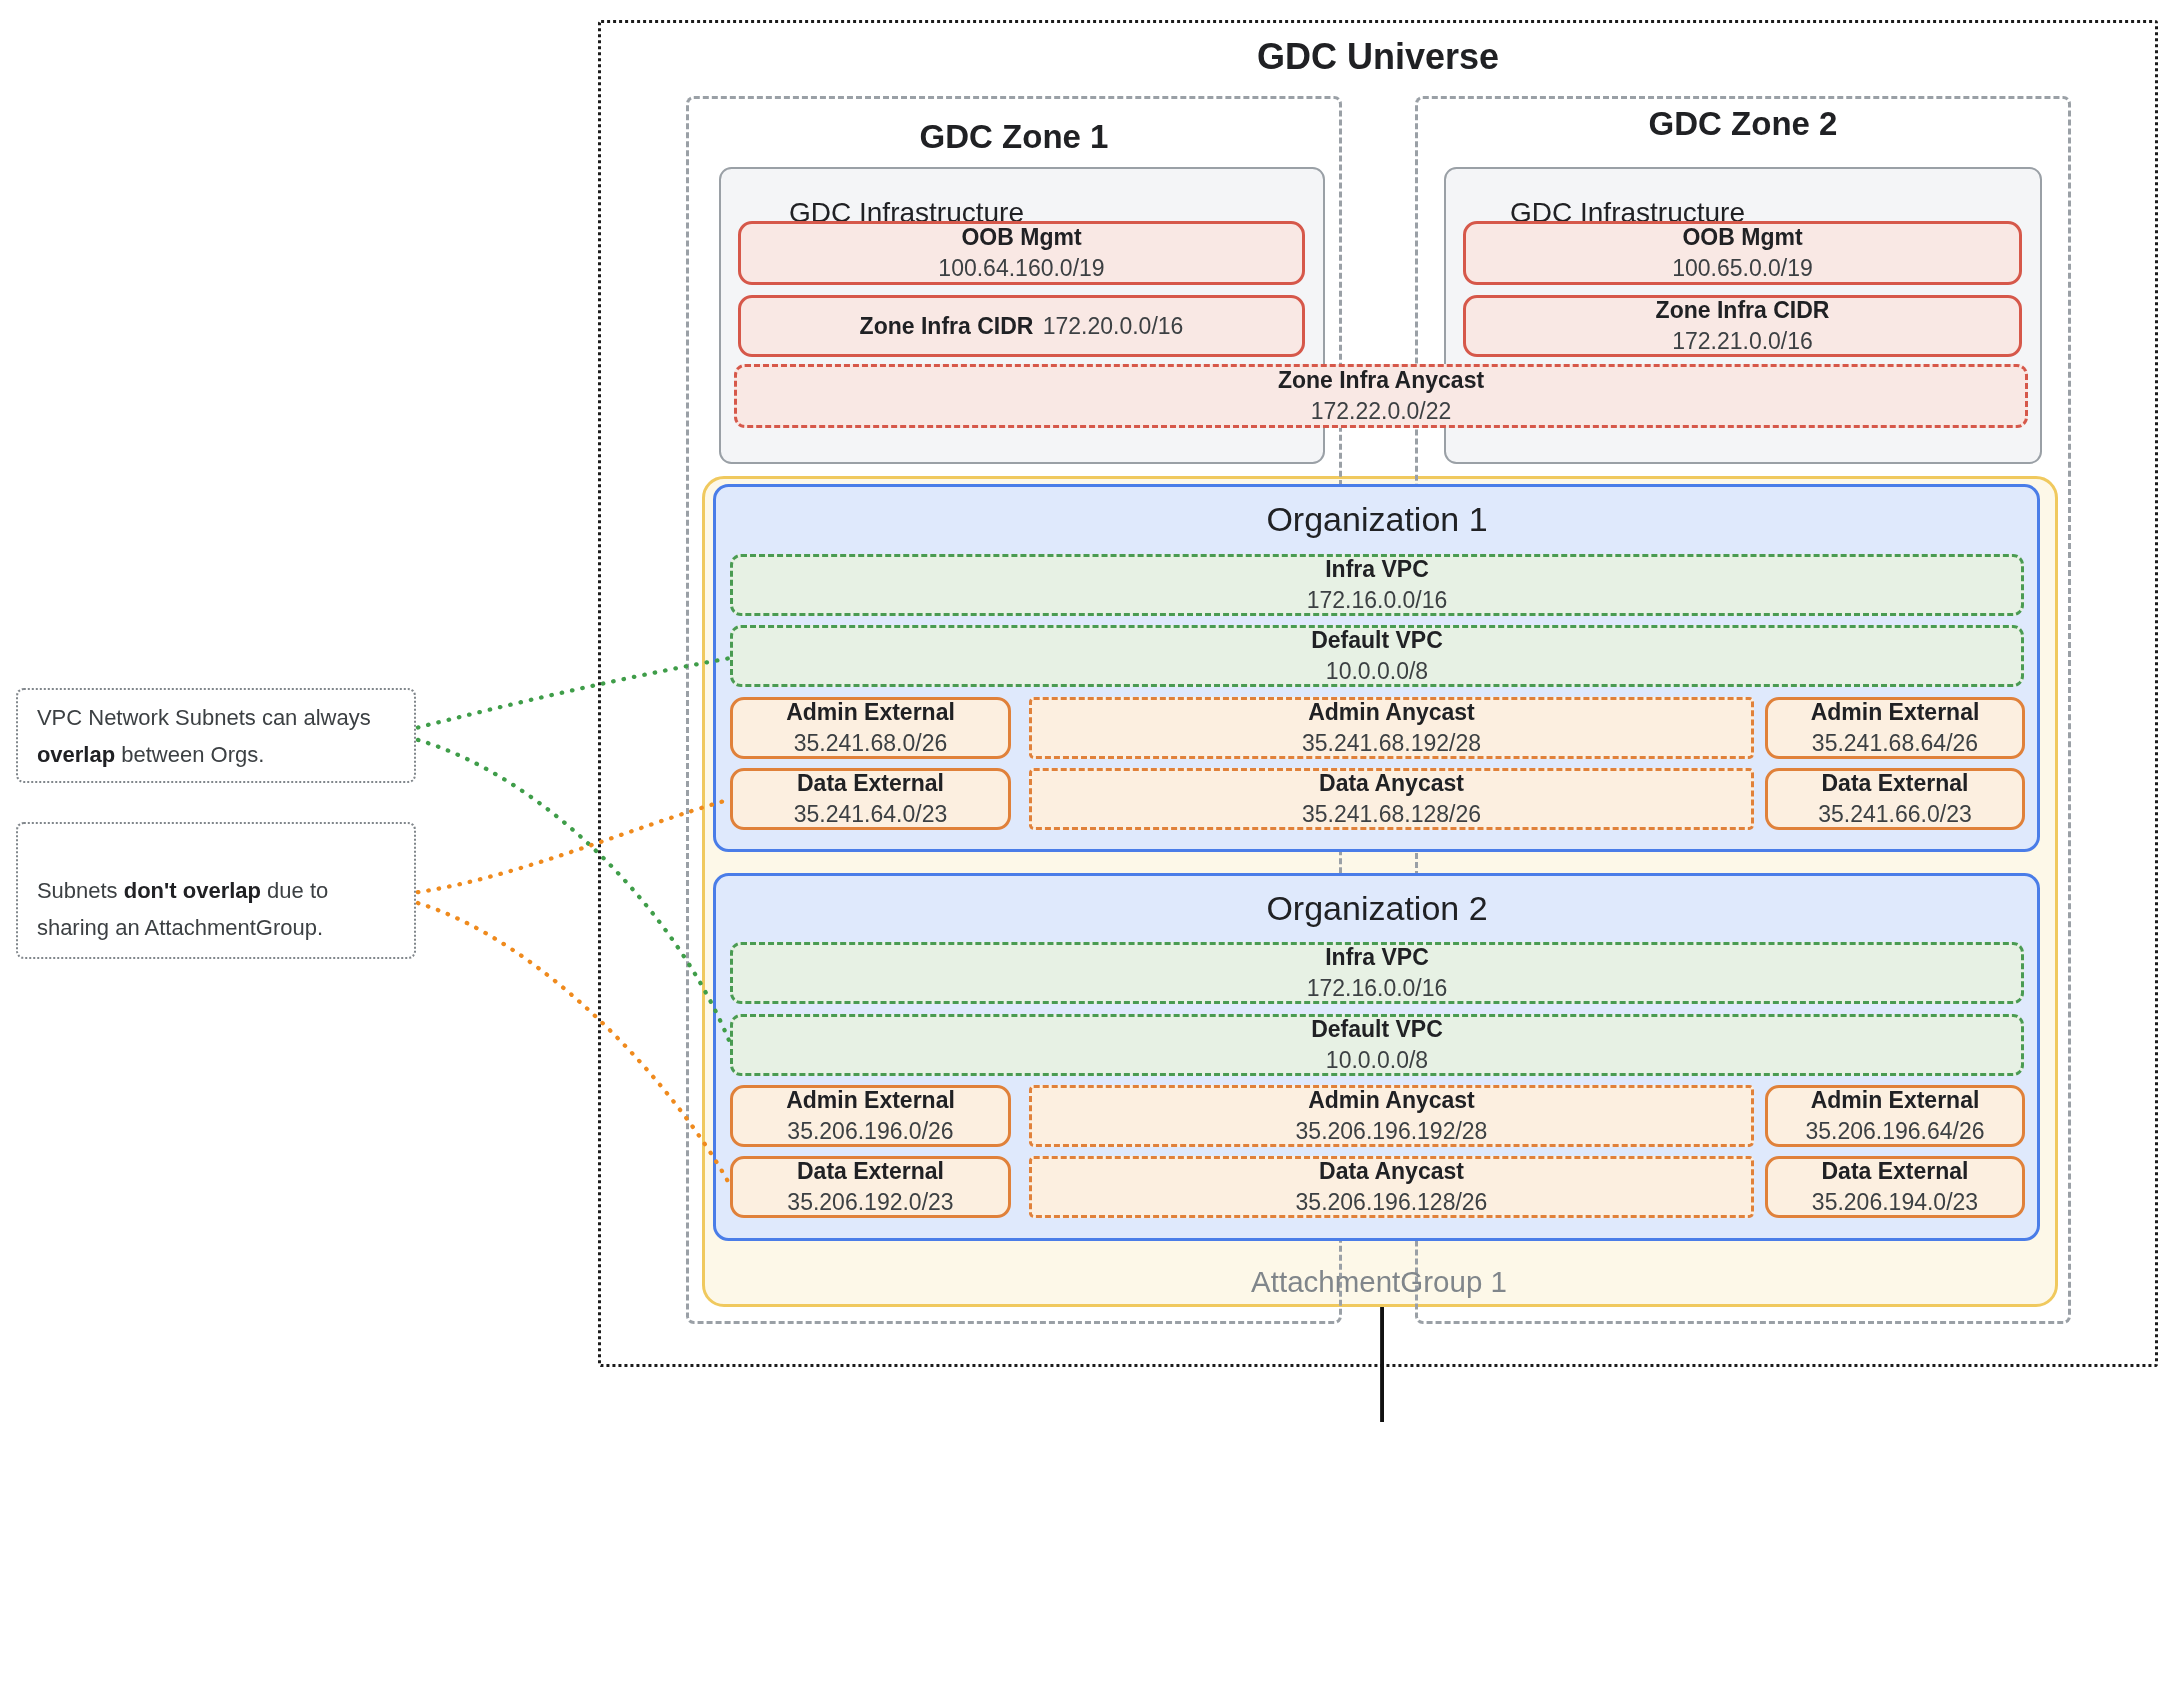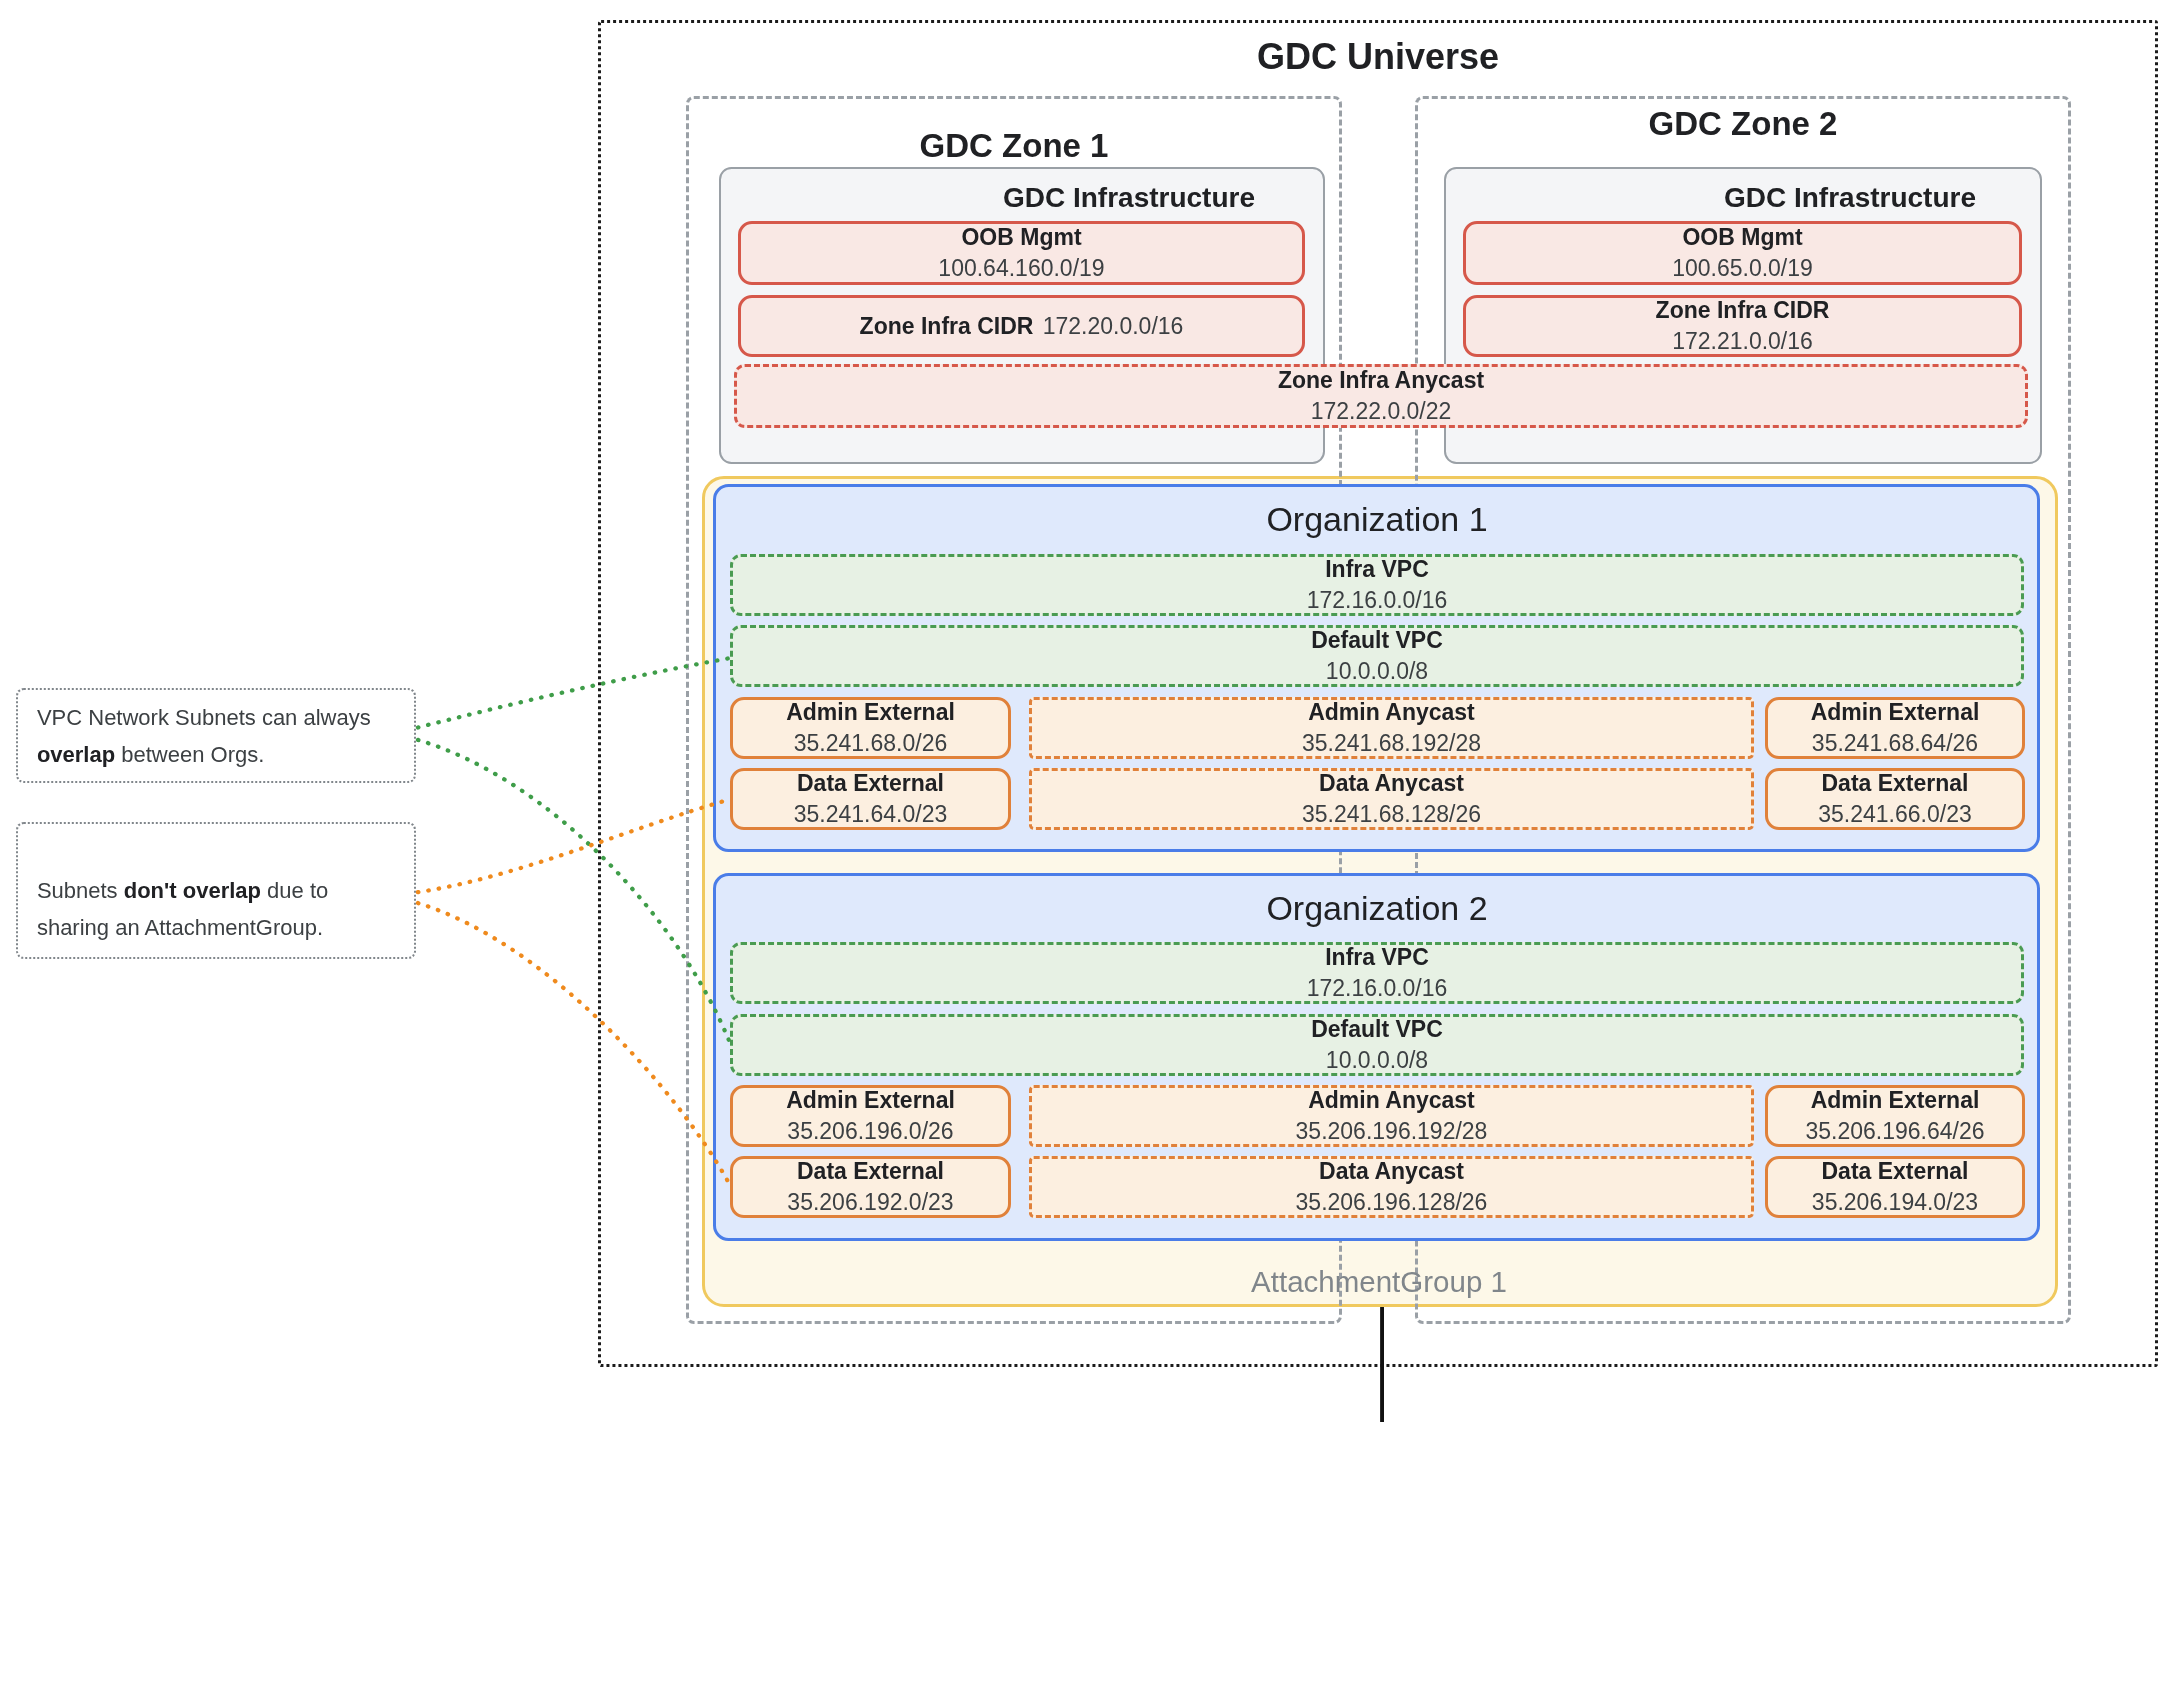--- a/index.html
+++ b/index.html
@@ -20,21 +20,21 @@
   .org { background:#dfe9fc; border:3.1px solid #4a7de8; border-radius:15.5px; }
   .red-solid   { background:#f9e8e4; border:3.1px solid  #d6584a; border-radius:14px; }
   .red-dashed  { background:#f9e8e4; border:3.1px dashed #d6584a; border-radius:11px; }
   .green-dashed{ background:#e7f1e4; border:3.1px dashed #4a9b52; border-radius:11px; }
   .orange-solid { background:#fcefe0; border:3.1px solid  #e0813a; border-radius:14px; }
   .orange-dashed{ background:#fcefe0; border:3.1px dashed #e0813a; border-radius:4.7px;justify-content:center; }
   .note { background:#ffffff; border:2.3px dotted #80868b; border-radius:7.8px;
           display:flex; flex-direction:column; justify-content:center; padding-left:18.6px; }
   .t-universe { font-size:36px; font-weight:bold; text-align:center; }
   .t-zone     { font-size:33px; font-weight:bold; text-align:center; }
-  .t-infra    { font-size:28px; font-weight:bold; text-align:right; }
+  .t-infra    { font-size:28px; font-weight:normal; text-align:left;margin-top:15px; }
   .t-org      { font-size:34px; font-weight:300; text-align:center; color:#202124; }
   .t-ag       { font-size:29.5px; font-weight:400; text-align:center; color:#80868b; }
   .lbl { font-size:23px; font-weight:bold; line-height:31px; color:#202124; }
   .val { font-size:23px; font-weight:normal; line-height:31px; color:#3c4043; }
   .note-line { font-size:22px; line-height:37px; color:#3c4043; }
   .note-line b { color:#202124; }
   .cloud-text { position:absolute; text-align:center; font-size:29.5px; font-weight:bold;
                 line-height:40px; color:#202124; }
   svg.overlay { position:absolute; left:0; top:0; pointer-events:none; }
 </style>
@@ -44,21 +44,21 @@
 <div id="canvas">
 
   <div class="abs universe" style="left:598px; top:20px; width:1560px; height:1347px;"></div>
 
   <div class="abs yellow" style="left:702px; top:476px; width:1356px; height:831px;"></div>
 
   <div class="abs zone" style="left:686px; top:96px; width:656px; height:1228px;"></div>
   <div class="abs zone" style="left:1415px; top:96px; width:656px; height:1228px;"></div>
 
   <div class="abs t-universe" style="left:1145px; top:36px; width:466px;">GDC Universe</div>
-  <div class="abs t-zone" style="left:781px; top:127px; width:466px;">GDC Zone 1</div>
+  <div class="abs t-zone" style="left:781px; top:118px; width:466px;">GDC Zone 1</div>
   <div class="abs t-zone" style="left:1510px; top:105px; width:466px;">GDC Zone 2</div>
 
   <div class="abs infra" style="left:719px; top:167px; width:606px; height:297px;"></div>
   <div class="abs t-infra" style="left:789px; top:182px; width:466px;">GDC Infrastructure</div>
   <div class="box red-solid" style="left:738px; top:221px; width:567px; height:64px;">
     <div class="lbl">OOB Mgmt</div>
     <div class="val">100.64.160.0/19</div>
   </div>
   <div class="box red-solid" style="left:738px; top:295px; width:567px; height:62px; flex-direction:row; gap:9.3px;">
     <span class="lbl">Zone Infra CIDR</span>

